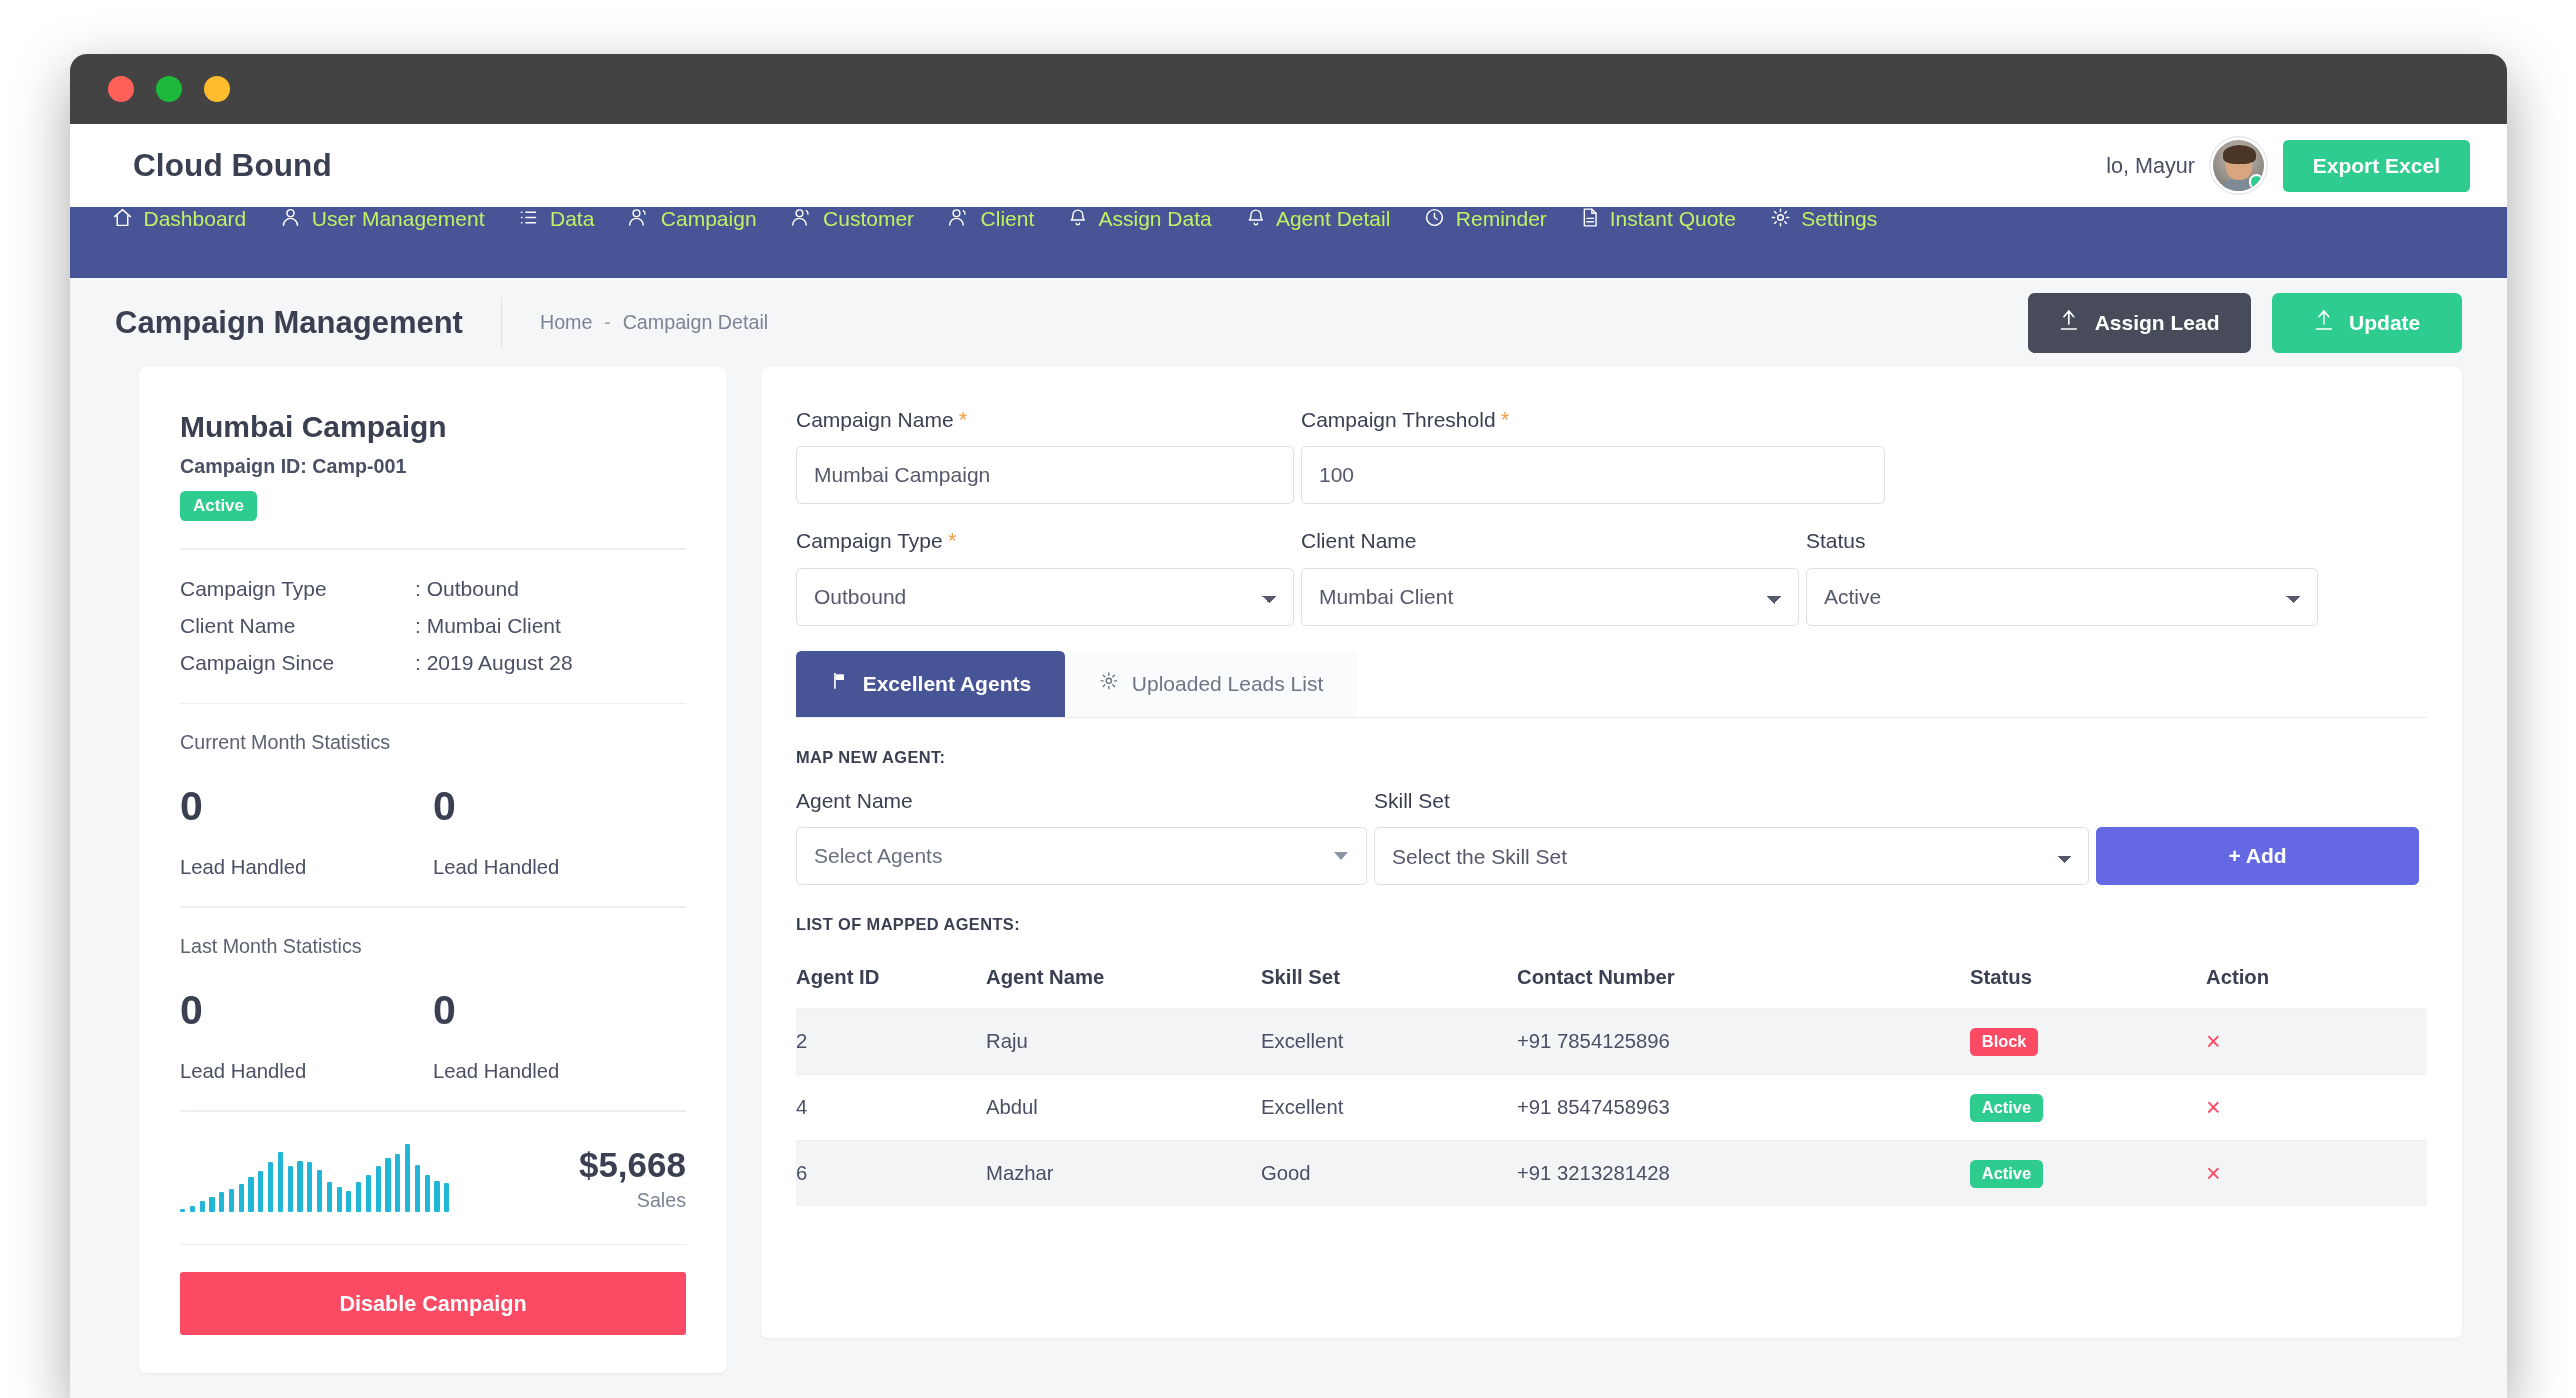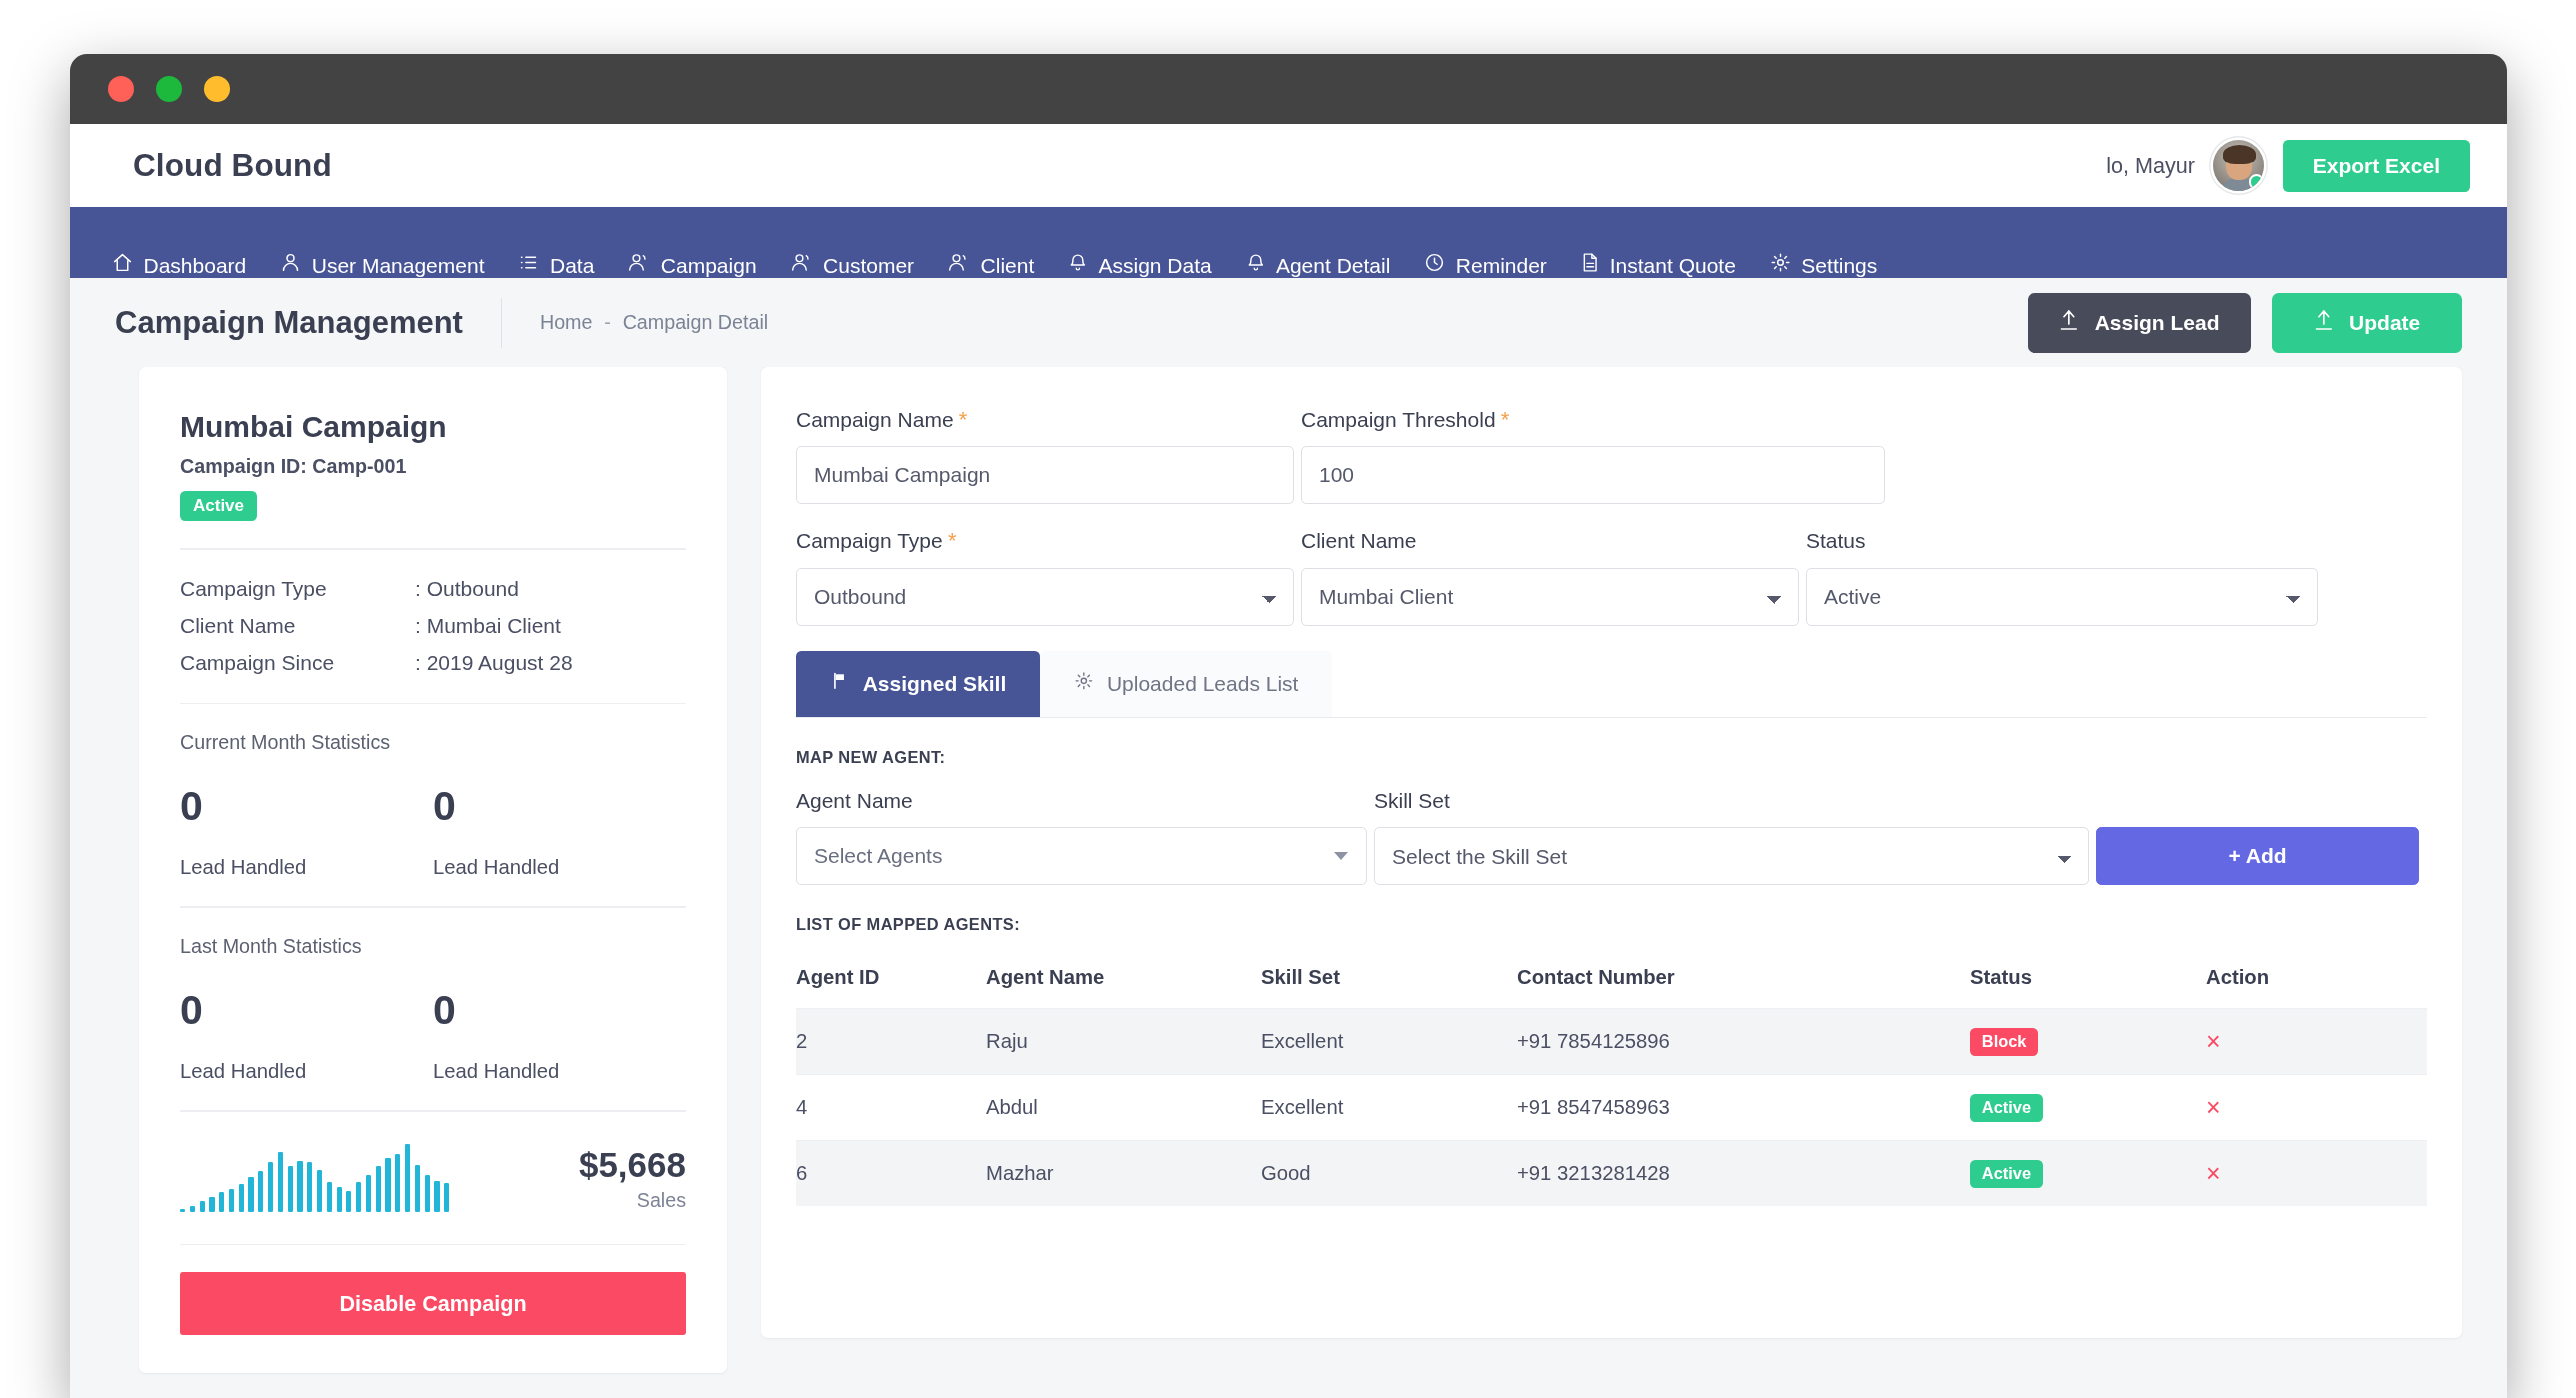--- a/index.html
+++ b/index.html
@@ -91,22 +91,22 @@
 
   
   #navbar {
     height: 71px;
     background: #475496;
     display: flex; align-items: center;
     padding: 0 25px;
     gap: 0px;
   }
   .nav-item {
-    display: flex; align-items: flex-end; gap: 10.5px;
-    color: #ffffff; font-size: 21px; font-weight: 400;
+    display: flex; align-items: flex-start; gap: 10.5px;
+    color: #bef264; font-size: 21px; font-weight: 400;
     padding: 0 17px; height: 71px; cursor: pointer;
     white-space: nowrap;
   }
   .nav-item svg { flex: none; }
 
   
   #page-bar {
     height: 89px;
     background: #f4f6f8;
     display: flex; align-items: center;
@@ -553,21 +553,21 @@
           </select>
         </div>
       </div>
 
       <div id="tabs">
           <div class="tab active">
             <span><svg width="19.7" height="19.7" viewBox="0 0 24 24">
                 <path d="M6 3v18" stroke="#ffffff" stroke-width="2" stroke-linecap="round"></path>
                 <path d="M7 4h10v7H7z" fill="#ffffff"></path>
               </svg></span>
-            <span>Assigned Skill</span>
+            <span>Excellent Agents</span>
           </div>
           <div class="tab inactive">
             <span><svg width="19.7" height="19.7" viewBox="0 0 24 24">
                 <circle cx="12" cy="12" r="3.2" stroke="#6f7585" stroke-width="1.7" fill="none"></circle>
                 <path d="M12 2.5v2.6M12 18.9v2.6M2.5 12h2.6M18.9 12h2.6M5.2 5.2l1.9 1.9M16.9 16.9l1.9 1.9M18.8 5.2l-1.9 1.9M7.1 16.9l-1.9 1.9" stroke="#6f7585" stroke-width="1.7" fill="none" stroke-linecap="round"></path>
               </svg></span>
             <span>Uploaded Leads List</span>
           </div>
         </div>
 

